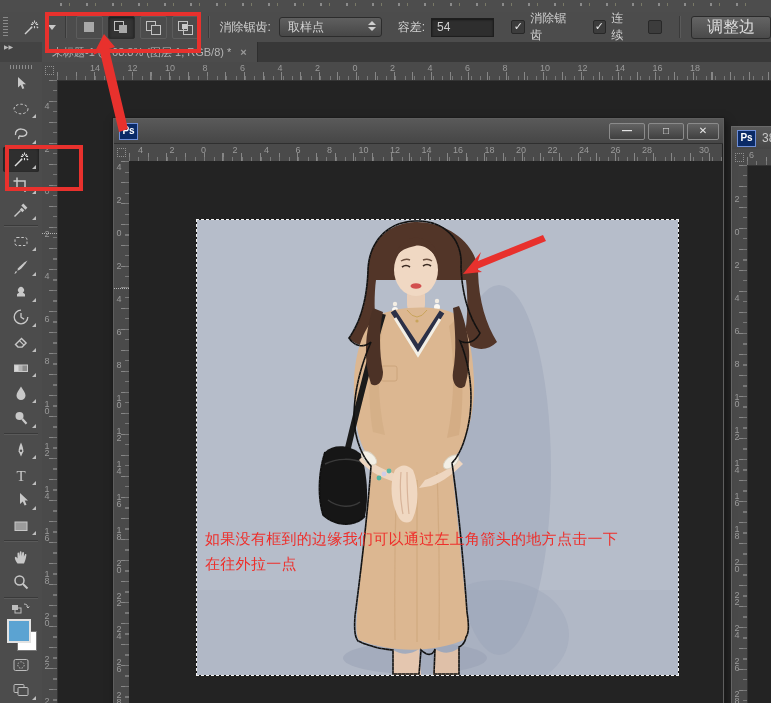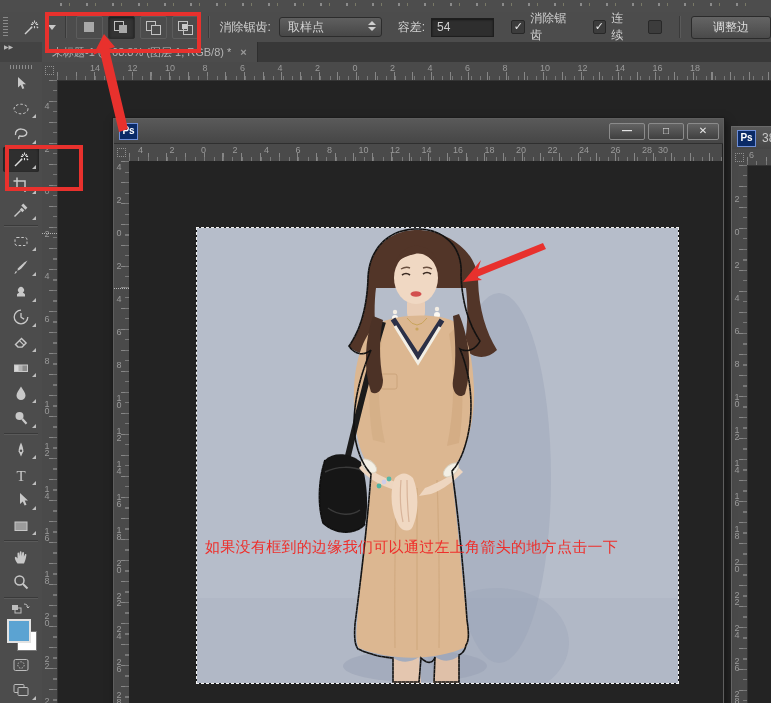--- a/index.html
+++ b/index.html
@@ -32,21 +32,21 @@
   .stepper{position:absolute;right:5px;top:3px;display:flex;flex-direction:column;gap:2px;}
   .stepper i{width:0;height:0;border-left:4px solid transparent;border-right:4px solid transparent;}
   .stepper .up{border-bottom:4px solid #cfcfcf;}
   .stepper .dn{border-top:4px solid #cfcfcf;}
   .tol-input{margin-left:6px;width:52px;height:17px;background:#2e2e2e;border:1px solid #1e1e1e;
        box-shadow:inset 0 1px 2px rgba(0,0,0,.5);color:#d0d0d0;font-size:12px;padding:0 5px;line-height:17px;}
   .cb{display:flex;align-items:center;margin-left:17px;}
   .cb .box{width:12px;height:12px;background:#3c3c3c;border:1px solid #282828;border-radius:2px;
        color:#e6e6e6;font-size:11px;line-height:11px;text-align:center;margin-right:5px;}
   .refine-btn{margin-left:10px;height:21px;min-width:62px;border:1px solid #2b2b2b;border-radius:3px;
-       background:linear-gradient(#646464,#4a4a4a);color:#ddd;font-size:12px;line-height:20px;text-align:center;padding:0 8px;}
+       background:linear-gradient(#646464,#4a4a4a);color:#ddd;font-size:16px;line-height:20px;text-align:center;padding:0 8px;}
   
   .tab-row{position:absolute;left:0;top:42px;width:771px;height:20px;background:#383838;}
   .panel-head{position:absolute;left:0;top:0;width:42px;height:20px;background:#434343;color:#b8b8b8;
        font-size:6px;line-height:11px;padding-left:4px;box-sizing:border-box;}
   .doc-tab{position:absolute;left:42px;top:0;height:20px;background:#4c4c4c;color:#b4b4b4;font-size:11px;
        display:flex;align-items:center;padding:0 10px;border-right:1px solid #2e2e2e;}
   .doc-tab .x{margin-left:9px;color:#9a9a9a;font-size:11px;font-weight:bold;}
   
   .toolbox{position:absolute;left:0;top:62px;width:42px;height:641px;background:#4c4c4c;border-right:1px solid #333;
        display:flex;flex-direction:column;align-items:center;}
@@ -84,21 +84,21 @@
        border-bottom:1px solid #2f2f2f;display:flex;align-items:center;color:#c9c9c9;font-size:12px;}
   .ps-badge{width:17px;height:15px;background:#0a2a66;border:1px solid #6f8fd8;color:#fff;
        font-size:10px;font-weight:bold;text-align:center;line-height:14px;margin:0 6px 0 5px;flex:none;}
   .win-title{white-space:nowrap;overflow:hidden;}
   .win-buttons{position:absolute;right:4px;top:4px;display:flex;gap:3px;}
   .wbtn{width:34px;height:15px;background:linear-gradient(#636363,#404040);border:1px solid #8b8b8b;
        border-radius:2px;color:#e8e8e8;font-size:10px;line-height:13px;text-align:center;font-weight:bold;}
   .w1-content{position:absolute;left:0;top:25px;right:0;bottom:0;}
   .w1-canvas{position:absolute;left:15px;top:17px;right:0;bottom:0;background:#232323;overflow:hidden;}
   
-  .canvas-image{position:absolute;left:67px;top:66px;width:481px;height:455px;background:#000000;
+  .canvas-image{position:absolute;left:67px;top:58px;width:481px;height:455px;background:#000000;
        border:1px solid #1a1a1a;outline:1px dashed #f2f2f2;outline-offset:-1px;}
   .anno-text{position:absolute;left:8px;top:306px;width:466px;color:#ee2f2b;font-size:15px;
        line-height:25px;letter-spacing:.3px;z-index:6;}
   .fig-svg,.arrow-svg{position:absolute;left:0;top:0;}
   
   .window2{position:absolute;left:731px;top:126px;width:45px;height:577px;border-left:1px solid #6a6a6a;
        border-top:1px solid #6a6a6a;background:#232323;z-index:5;}
   .w2-title{height:22px;background:linear-gradient(#595959,#464646);border-bottom:1px solid #2f2f2f;
        display:flex;align-items:center;color:#c9c9c9;font-size:12px;overflow:hidden;}
   
@@ -435,21 +435,21 @@
           <span class="rn" style="left: 229.5px;">10</span>
           <span class="rn" style="left: 261px;">12</span>
           <span class="rn" style="left: 292.5px;">14</span>
           <span class="rn" style="left: 324px;">16</span>
           <span class="rn" style="left: 355.5px;">18</span>
           <span class="rn" style="left: 387px;">20</span>
           <span class="rn" style="left: 418.5px;">22</span>
           <span class="rn" style="left: 450px;">24</span>
           <span class="rn" style="left: 481.5px;">26</span>
           <span class="rn" style="left: 513px;">28</span>
-          <span class="rn" style="left: 529px;">30</span>
+          <span class="rn" style="left: 570px;">30</span>
         </div>
       <div class="ruler v" style="left:0;top:17px;width:15px;height:542px;">
           <span class="rn" style="top: 3px;">4</span>
           <span class="rn" style="top: 36px;">2</span>
           <span class="rn" style="top: 69px;">0</span>
           <span class="rn" style="top: 102px;">2</span>
           <span class="rn" style="top: 135px;">4</span>
           <span class="rn" style="top: 168px;">6</span>
           <span class="rn" style="top: 201px;">8</span>
           <span class="rn" style="top: 234px;">10</span>
@@ -527,20 +527,21 @@
               <use href="#bagants" stroke="#fafafa" stroke-dasharray="4 4" stroke-dashoffset="4"></use>
             </g>
           </svg>
 
           <svg class="arrow-svg" width="481" height="455" viewBox="0 0 481 455">
             <polygon points="266,54 284,32 281,41 346,15 349,21 280,49 285,52" fill="#e8312d"></polygon>
           </svg>
 
           <div class="anno-text">
             <div>如果没有框到的边缘我们可以通过左上角箭头的地方点击一下</div>
+            <div>在往外拉一点</div>
           </div>
         </div>
       </div>
     </div>
   </div>
 
   <div class="red-rect" id="red-rect-modes"></div>
   <div class="red-rect" id="red-rect-wand"></div>
   <svg id="arrow1" width="50" height="110" viewBox="0 0 50 110">
     <polygon points="16,6 5,27 12,24 31,104 40,101 21,21 27,19" fill="#e8312d"></polygon>

